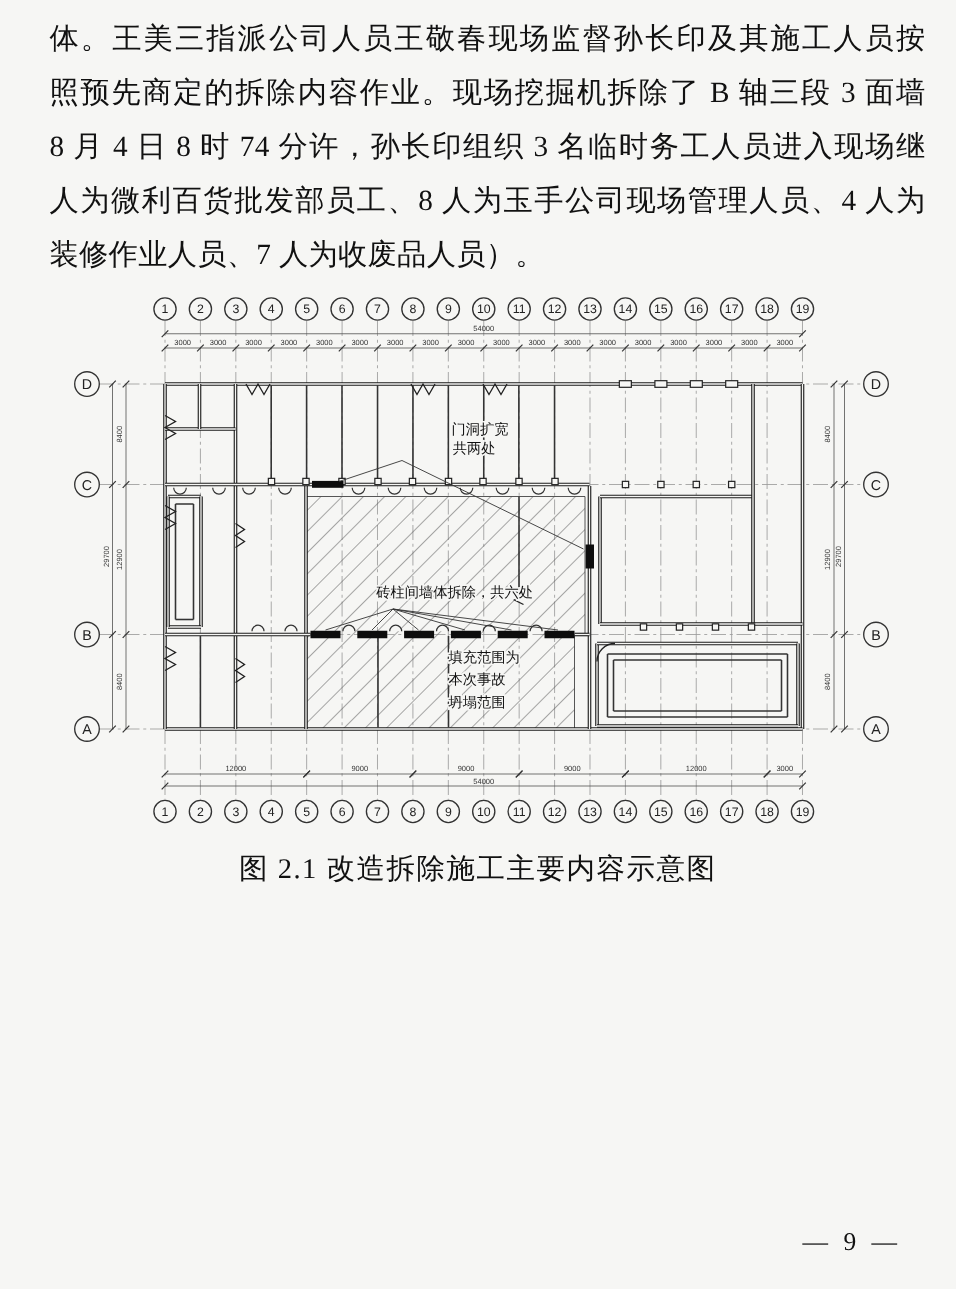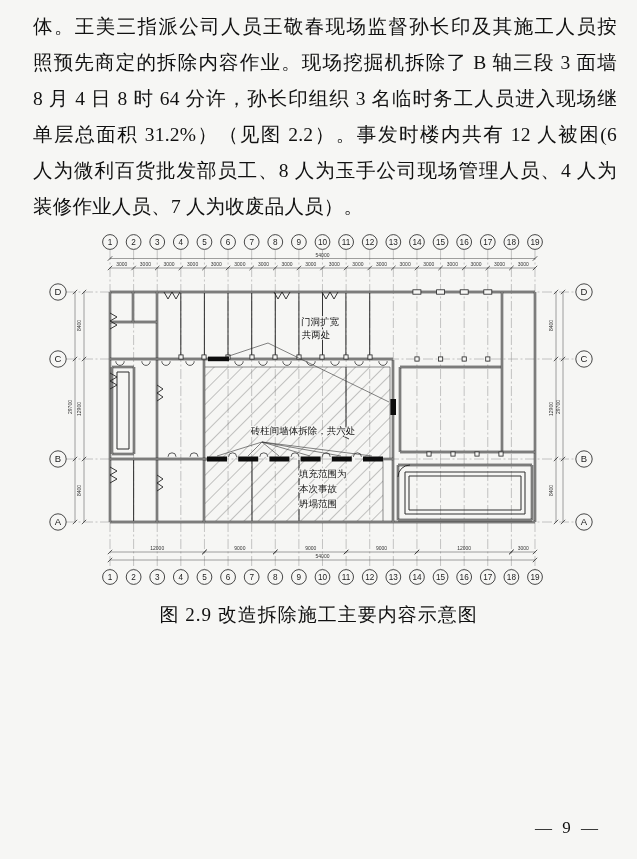--- a/index.html
+++ b/index.html
@@ -42,22 +42,21 @@
   .ann{font-family:"Liberation Serif","DejaVu Serif",serif;font-size:9.5px;fill:#111;
        paint-order:stroke;stroke:#f6f6f4;stroke-width:2.2px;}
   .hatch-outline{stroke:#444;stroke-width:0.6;}
 </style>
 </head>
 <body>
 
 <div class="text-block">
   <div class="para-line">体。王美三指派公司人员王敬春现场监督孙长印及其施工人员按</div>
   <div class="para-line">照预先商定的拆除内容作业。现场挖掘机拆除了 B 轴三段 3 面墙</div>
-  <div class="para-line">8 月 4 日 8 时 64 分许，孙长印组织 3 名临时务工人员进入现场继</div>
-  <div class="para-line">单层总面积 31.2%）（见图 2.2）。事发时楼内共有 12 人被困(6</div>
+  <div class="para-line">8 月 4 日 8 时 74 分许，孙长印组织 3 名临时务工人员进入现场继</div>
   <div class="para-line">人为微利百货批发部员工、8 人为玉手公司现场管理人员、4 人为</div>
   <div class="para-line last">装修作业人员、7 人为收废品人员）。</div>
 </div>
 
 <div class="figure-wrap">
   <svg id="plan-svg" width="637" height="372" viewBox="0 0 637 372">
     <defs>
       <pattern id="hatch" patternUnits="userSpaceOnUse" width="10" height="10" patternTransform="rotate(-45)">
         <line x1="0" y1="0" x2="10" y2="0" stroke="#5a5a5a" stroke-width="0.7"></line>
       </pattern>
@@ -412,16 +411,16 @@
     <path class="ldr" d="M268,116 L226,130 M268,116 L389,175"></path>
     <path class="ldr" d="M262,215 L217,229 M262,215 L248,229 M262,215 L279,229 M262,215 L310,229 M262,215 L341,229 M262,215 L372,229"></path>
 
     <text class="ann" x="320" y="98" text-anchor="middle">门洞扩宽</text>
     <text class="ann" x="316" y="111" text-anchor="middle">共两处</text>
     <text class="ann" x="303" y="207" text-anchor="middle">砖柱间墙体拆除，共六处</text>
     <text class="ann" x="299" y="250">填充范围为</text>
     <text class="ann" x="299" y="265">本次事故</text>
     <text class="ann" x="299" y="280">坍塌范围</text>
   </svg>
-  <div class="caption">图 2.9 改造拆除施工主要内容示意图</div>
+  <div class="caption">图 2.1 改造拆除施工主要内容示意图</div>
 </div>
 
 <div class="footer">— 9 —</div>
 
 </body></html>

